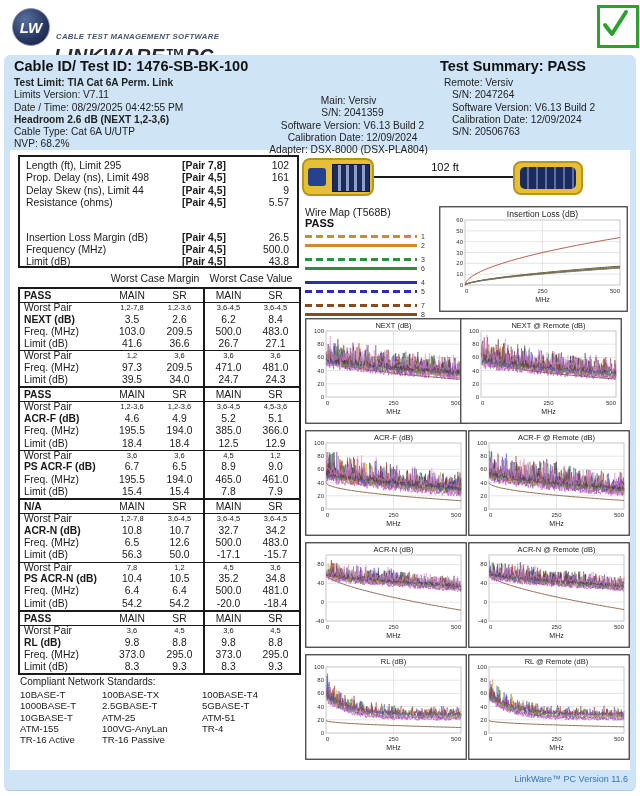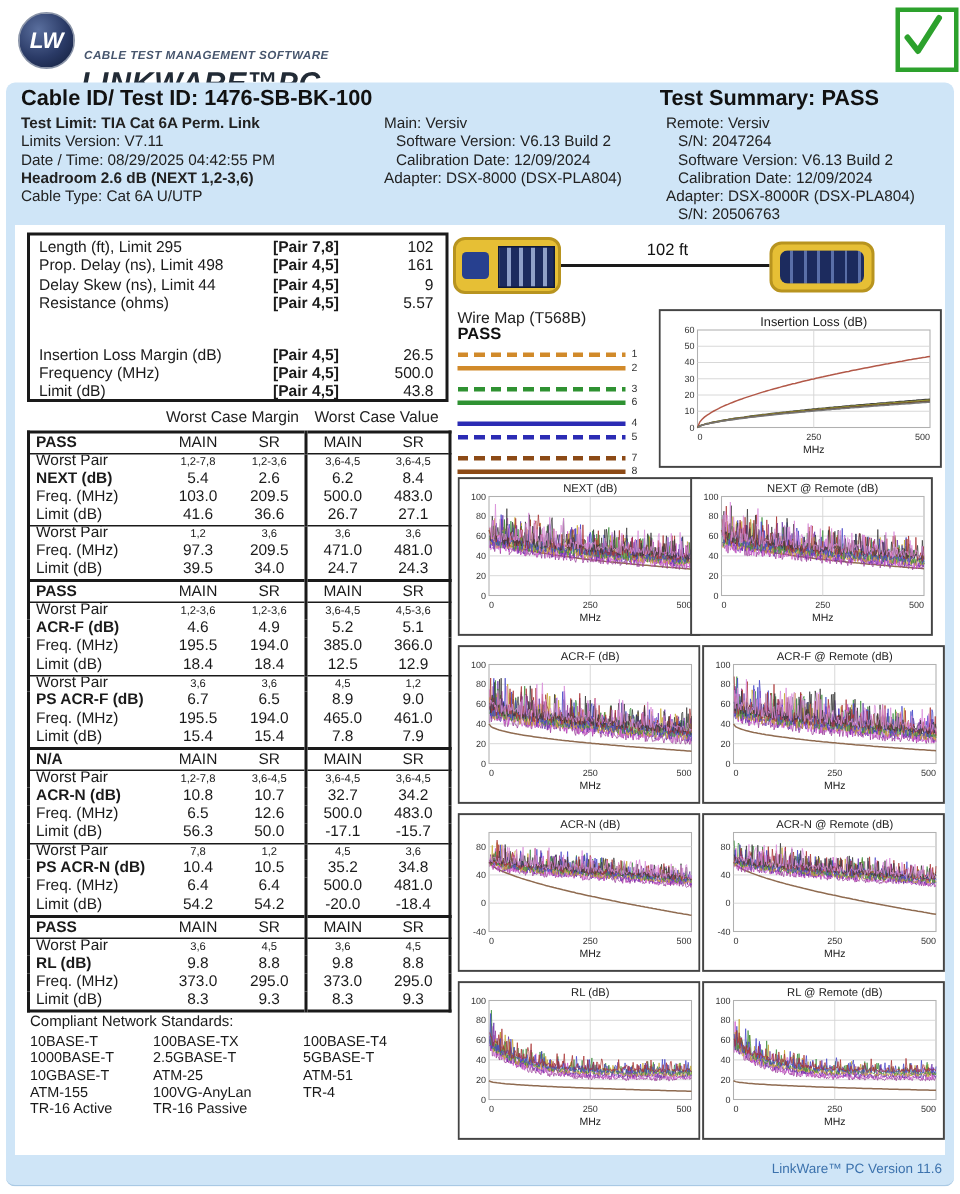--- a/index.html
+++ b/index.html
@@ -16,21 +16,21 @@
   
   .infoband{left:4px;top:55px;width:632px;height:95px;background:#cfe5f7;border-radius:6px 6px 0 0;}
   .frame-left{left:4px;top:150px;width:6px;height:620px;background:#cfe5f7;}
   .frame-right{left:630px;top:150px;width:6px;height:620px;background:#cfe5f7;}
   .footerband{left:4px;top:770px;width:632px;height:20px;background:#cfe5f7;border-radius:0 0 6px 6px;border-bottom:1px solid #a9c9e4;}
   .footer-text{right:12px;top:774px;font-size:9px;color:#3c72ad;}
   .cable-id{left:14px;top:58px;font-size:14.5px;font-weight:bold;color:#111;}
   .test-summary{left:340px;top:58px;width:246px;text-align:right;font-size:14.5px;font-weight:bold;color:#111;}
   .info-col{font-size:10.2px;line-height:12.3px;color:#222;}
   .info-left{left:14px;top:77px;width:235px;}
-  .info-main{left:256px;top:77px;width:185px;}
+  .info-main{left:256px;top:95px;width:185px;text-align:center;}
   .info-remote{left:444px;top:77px;width:190px;}
   .info-line.b{font-weight:bold;}
   .info-line.ind{padding-left:8px;}
   
   .measbox{left:18px;top:155px;width:281px;height:113px;border:2px solid #1a1a1a;box-sizing:border-box;padding:3px 6px 0 6px;background:#fff;}
   .m-row{display:flex;font-size:10.4px;line-height:12.4px;}
   .m-row.spacer{height:22px;}
   .m-label{flex:0 0 156px;}
   .m-pair{flex:0 0 64px;font-weight:bold;}
   .m-val{flex:1;text-align:right;padding-right:2px;}
@@ -109,33 +109,34 @@
   <div class="abs footer-text">LinkWare™ PC Version 11.6</div>
 
   <div class="abs cable-id">Cable ID/ Test ID: 1476-SB-BK-100</div>
   <div class="abs test-summary">Test Summary: PASS</div>
   <div class="abs info-col info-left" id="info-left">
       <div class="info-line b">Test Limit: TIA Cat 6A Perm. Link</div>
       <div class="info-line">Limits Version: V7.11</div>
       <div class="info-line">Date / Time: 08/29/2025  04:42:55 PM</div>
       <div class="info-line b">Headroom 2.6 dB (NEXT 1,2-3,6)</div>
       <div class="info-line">Cable Type: Cat 6A U/UTP</div>
+      <div class="info-line">NVP: 68.2%</div>
     </div>
   <div class="abs info-col info-main" id="info-main">
       <div class="info-line">Main: Versiv</div>
+      <div class="info-line ind">S/N: 2041359</div>
       <div class="info-line ind">Software Version: V6.13 Build 2</div>
       <div class="info-line ind">Calibration Date: 12/09/2024</div>
       <div class="info-line">Adapter: DSX-8000 (DSX-PLA804)</div>
     </div>
   <div class="abs info-col info-remote" id="info-remote">
       <div class="info-line">Remote: Versiv</div>
       <div class="info-line ind">S/N: 2047264</div>
       <div class="info-line ind">Software Version: V6.13 Build 2</div>
       <div class="info-line ind">Calibration Date: 12/09/2024</div>
-      <div class="info-line">Adapter: DSX-8000R (DSX-PLA804)</div>
       <div class="info-line ind">S/N: 20506763</div>
     </div>
 
   <div class="abs measbox" id="meas-rows">
       <div class="m-row">
         <span class="m-label">Length (ft), Limit 295</span>
         <span class="m-pair">[Pair 7,8]</span>
         <span class="m-val">102</span>
       </div>
       <div class="m-row">
@@ -195,21 +196,21 @@
           </tr>
           <tr class="wp">
             <td>Worst Pair</td>
             <td>1,2-7,8</td>
             <td>1,2-3,6</td>
             <td class="vd">3,6-4,5</td>
             <td>3,6-4,5</td>
           </tr>
           <tr class="param">
             <td class="b">NEXT (dB)</td>
-            <td>5.4</td>
+            <td>3.5</td>
             <td>2.6</td>
             <td class="vd">6.2</td>
             <td>8.4</td>
           </tr>
           <tr class="plain">
             <td>Freq. (MHz)</td>
             <td>103.0</td>
             <td>209.5</td>
             <td class="vd">500.0</td>
             <td>483.0</td>

